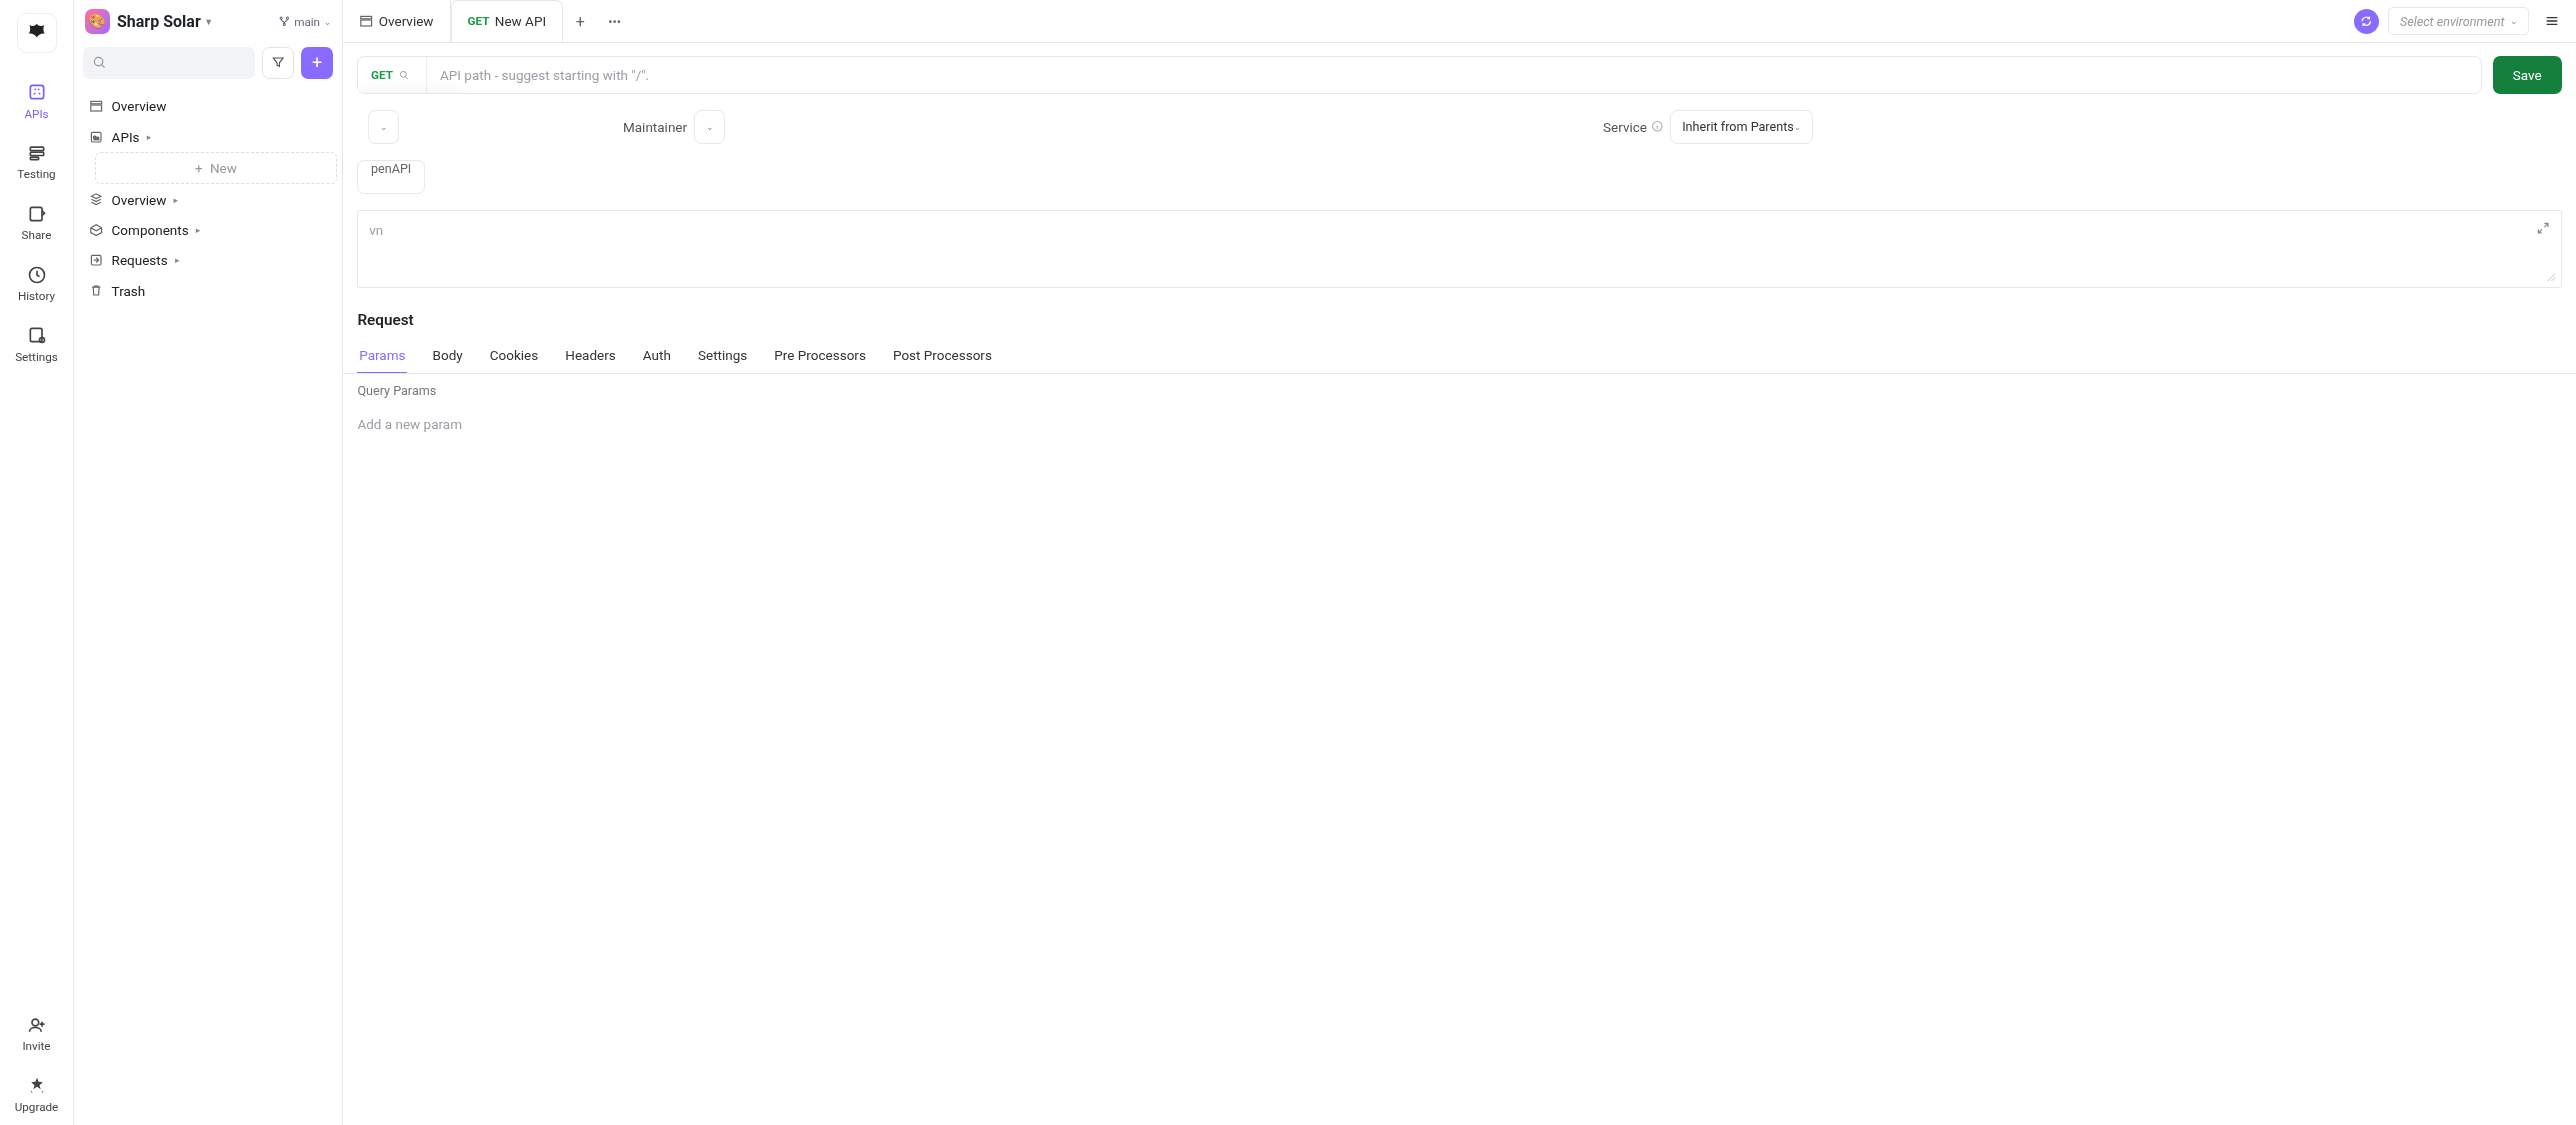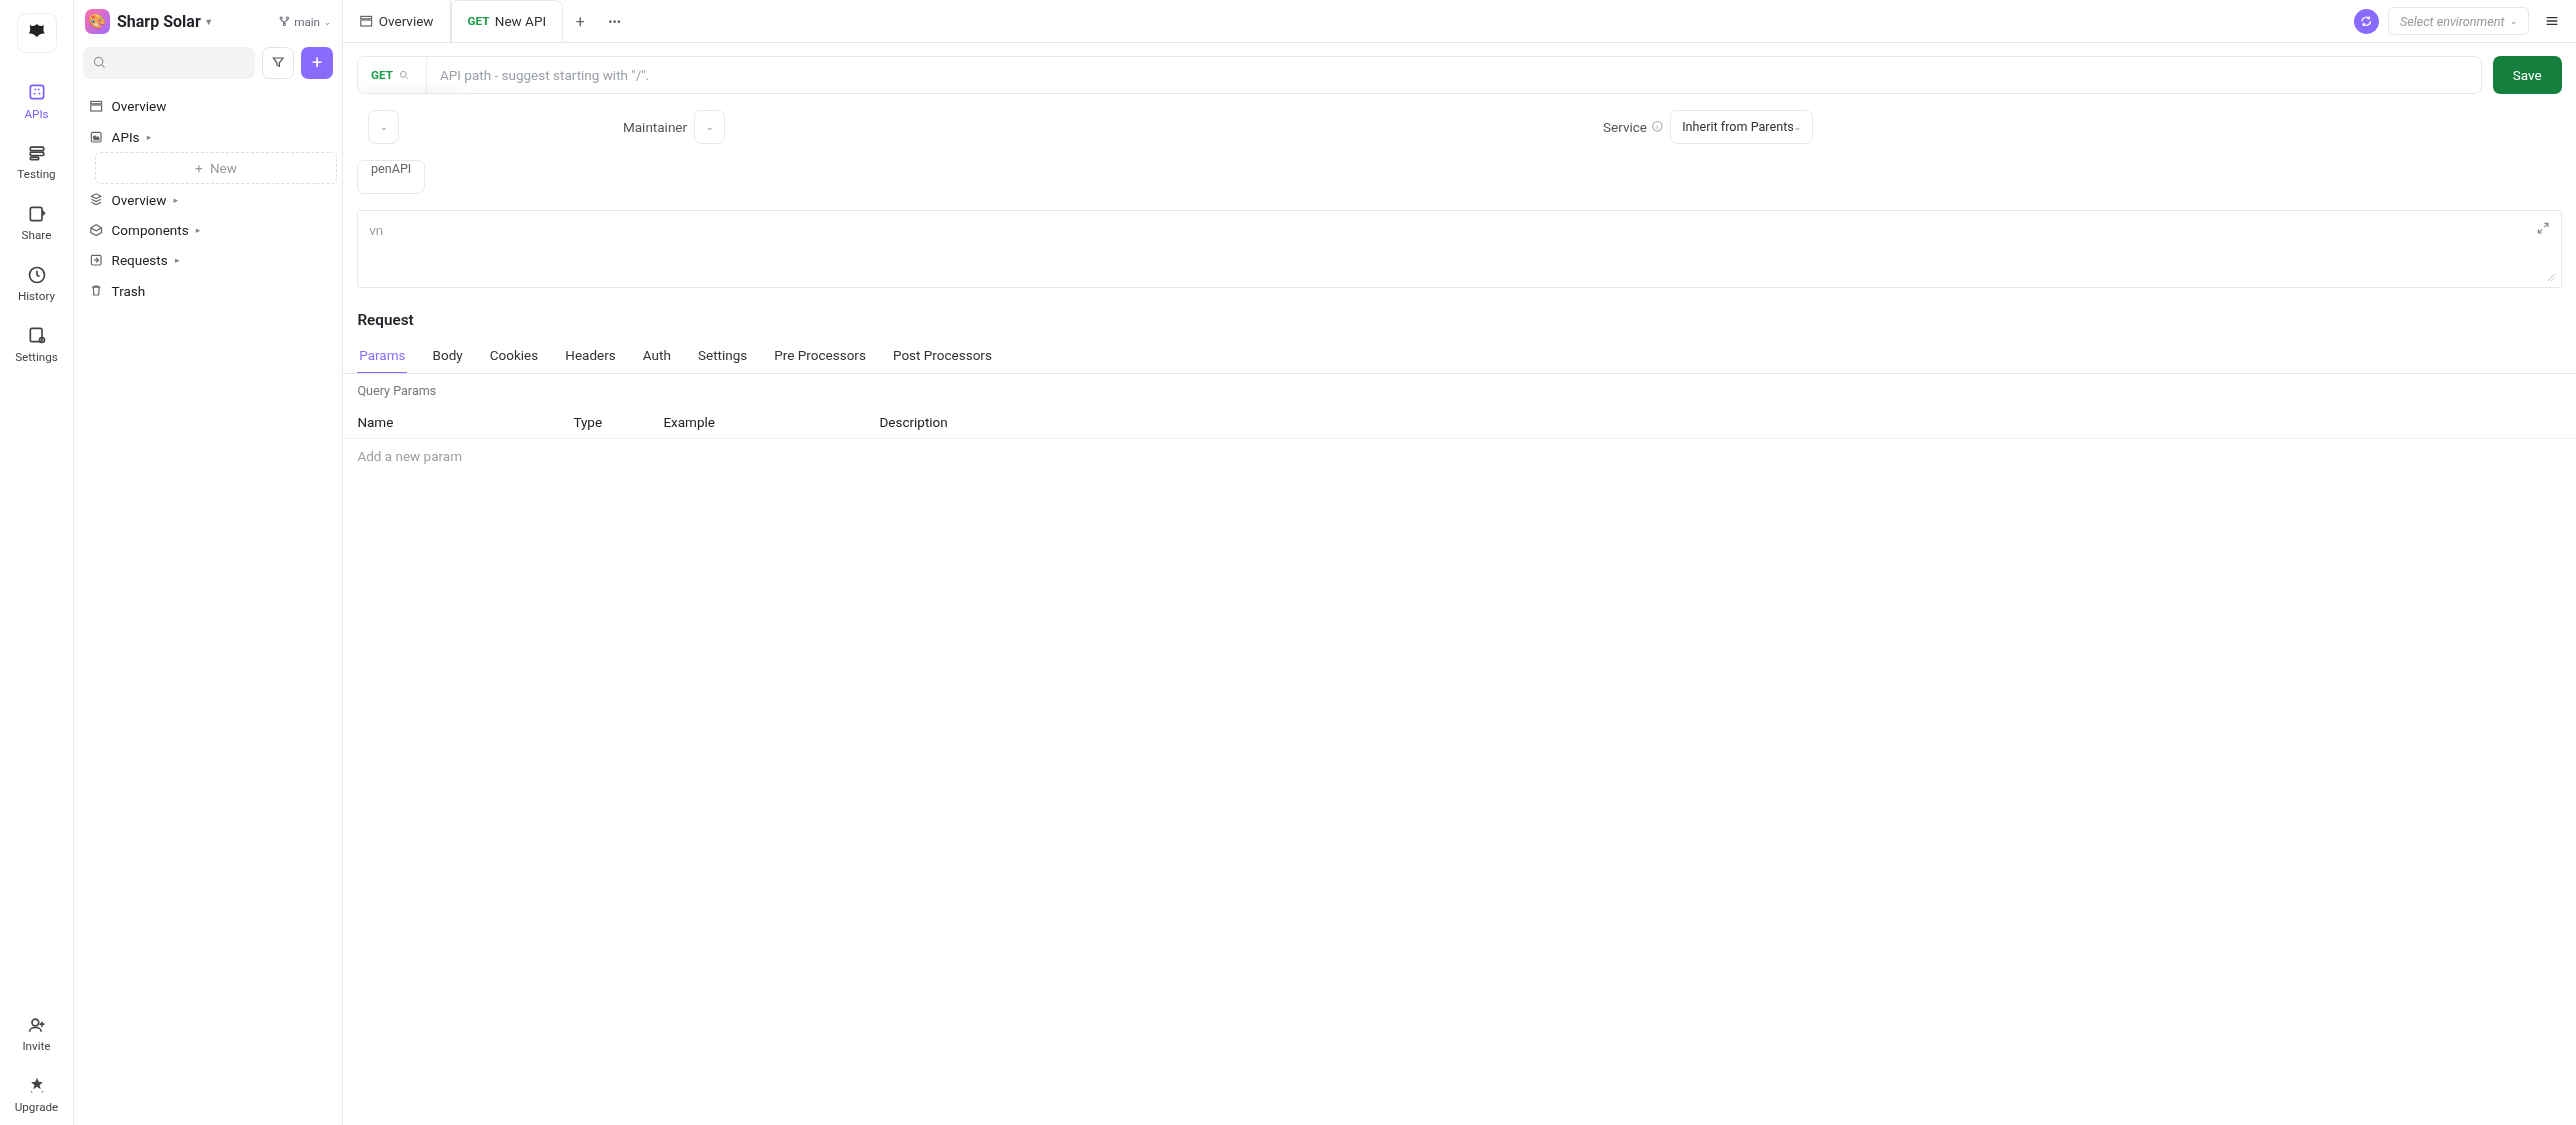--- a/index.html
+++ b/index.html
@@ -349,21 +349,15 @@
       <div class="subtab active">Params</div>
       <div class="subtab">Body</div>
       <div class="subtab">Cookies</div>
       <div class="subtab">Headers</div>
       <div class="subtab">Auth</div>
       <div class="subtab">Settings</div>
       <div class="subtab">Pre Processors</div>
       <div class="subtab">Post Processors</div>
     </div>
   <div class="qptitle">Query Params</div>
-  <div class="thead">
-    <div class="tcell1">Name</div>
-    <div class="tcell2">Type</div>
-    <div class="tcell3">Example</div>
-    <div class="tcell4">Description</div>
-  </div>
   <div class="addrow">Add a new param</div>
 </div>
 
 
 </body></html>

